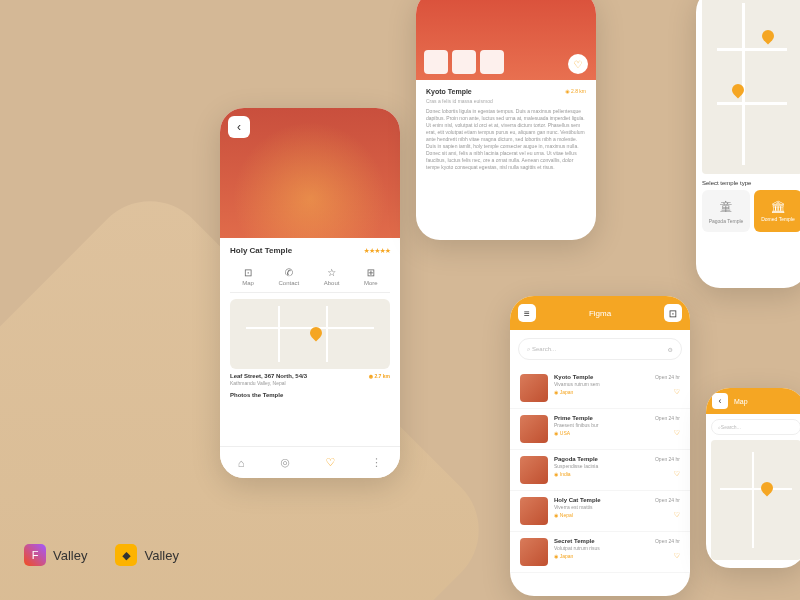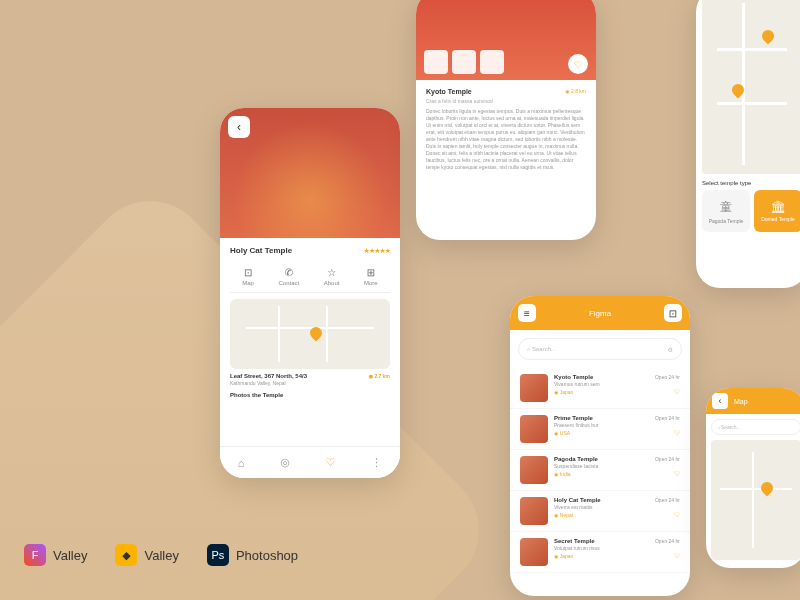--- a/index.html
+++ b/index.html
@@ -81,24 +81,20 @@
 
 <div class="tools">
   <div class="tool">
       <div class="tool-icon fig">F</div>
       <span>Valley</span>
     </div>
   <div class="tool">
       <div class="tool-icon sk">◆</div>
       <span>Valley</span>
     </div>
-  <div class="tool">
-      <div class="tool-icon ps">Ps</div>
-      <span>Photoshop</span>
-    </div>
 </div>
 
 <div class="phone p1">
   <div class="hero">
     <div class="back">‹</div>
   </div>
   <div class="p1-body">
     <div class="p1-title">
       <span class="p1-name">Holy Cat Temple</span>
       <span class="stars">★★★★★</span>

